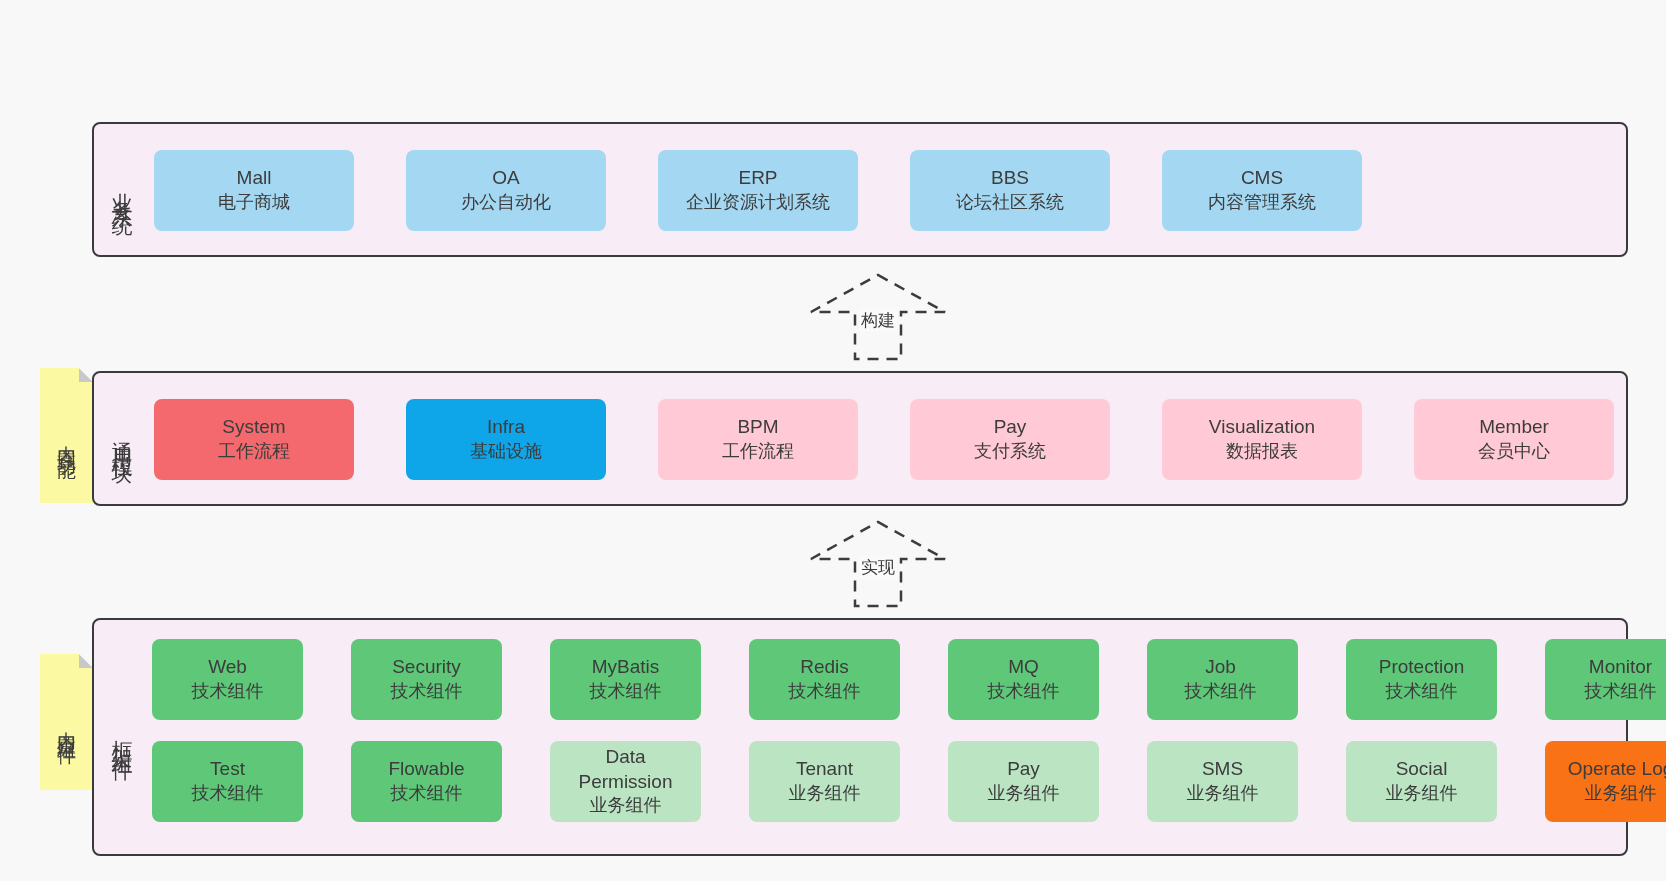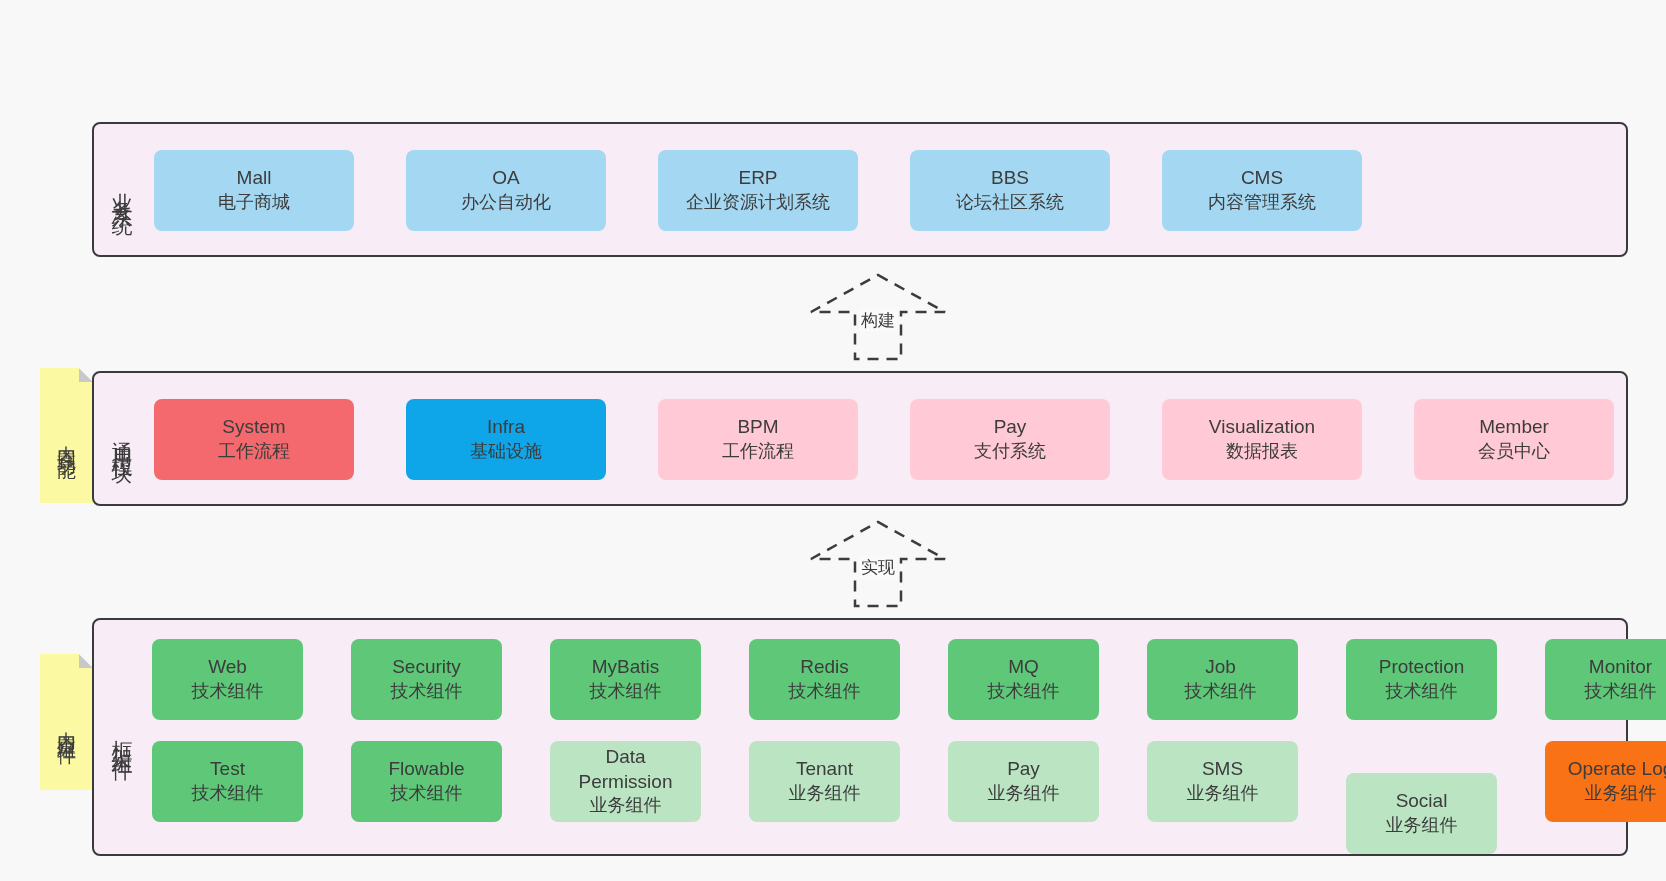--- a/index.html
+++ b/index.html
@@ -254,21 +254,21 @@
         <div class="box-desc">业务组件</div>
       </div>
       <div class="box" style="background: rgb(186, 228, 194);">
         <div class="box-name">Pay</div>
         <div class="box-desc">业务组件</div>
       </div>
       <div class="box" style="background: rgb(186, 228, 194);">
         <div class="box-name">SMS</div>
         <div class="box-desc">业务组件</div>
       </div>
-      <div class="box" style="background: rgb(186, 228, 194); margin-top: 32px;">
+      <div class="box" style="background: rgb(186, 228, 194);">
         <div class="box-name">Social</div>
         <div class="box-desc">业务组件</div>
       </div>
       <div class="box" style="background: #f97316;">
         <div class="box-name">Operate Log</div>
         <div class="box-desc">业务组件</div>
       </div>
     </div>
   </section>
 

